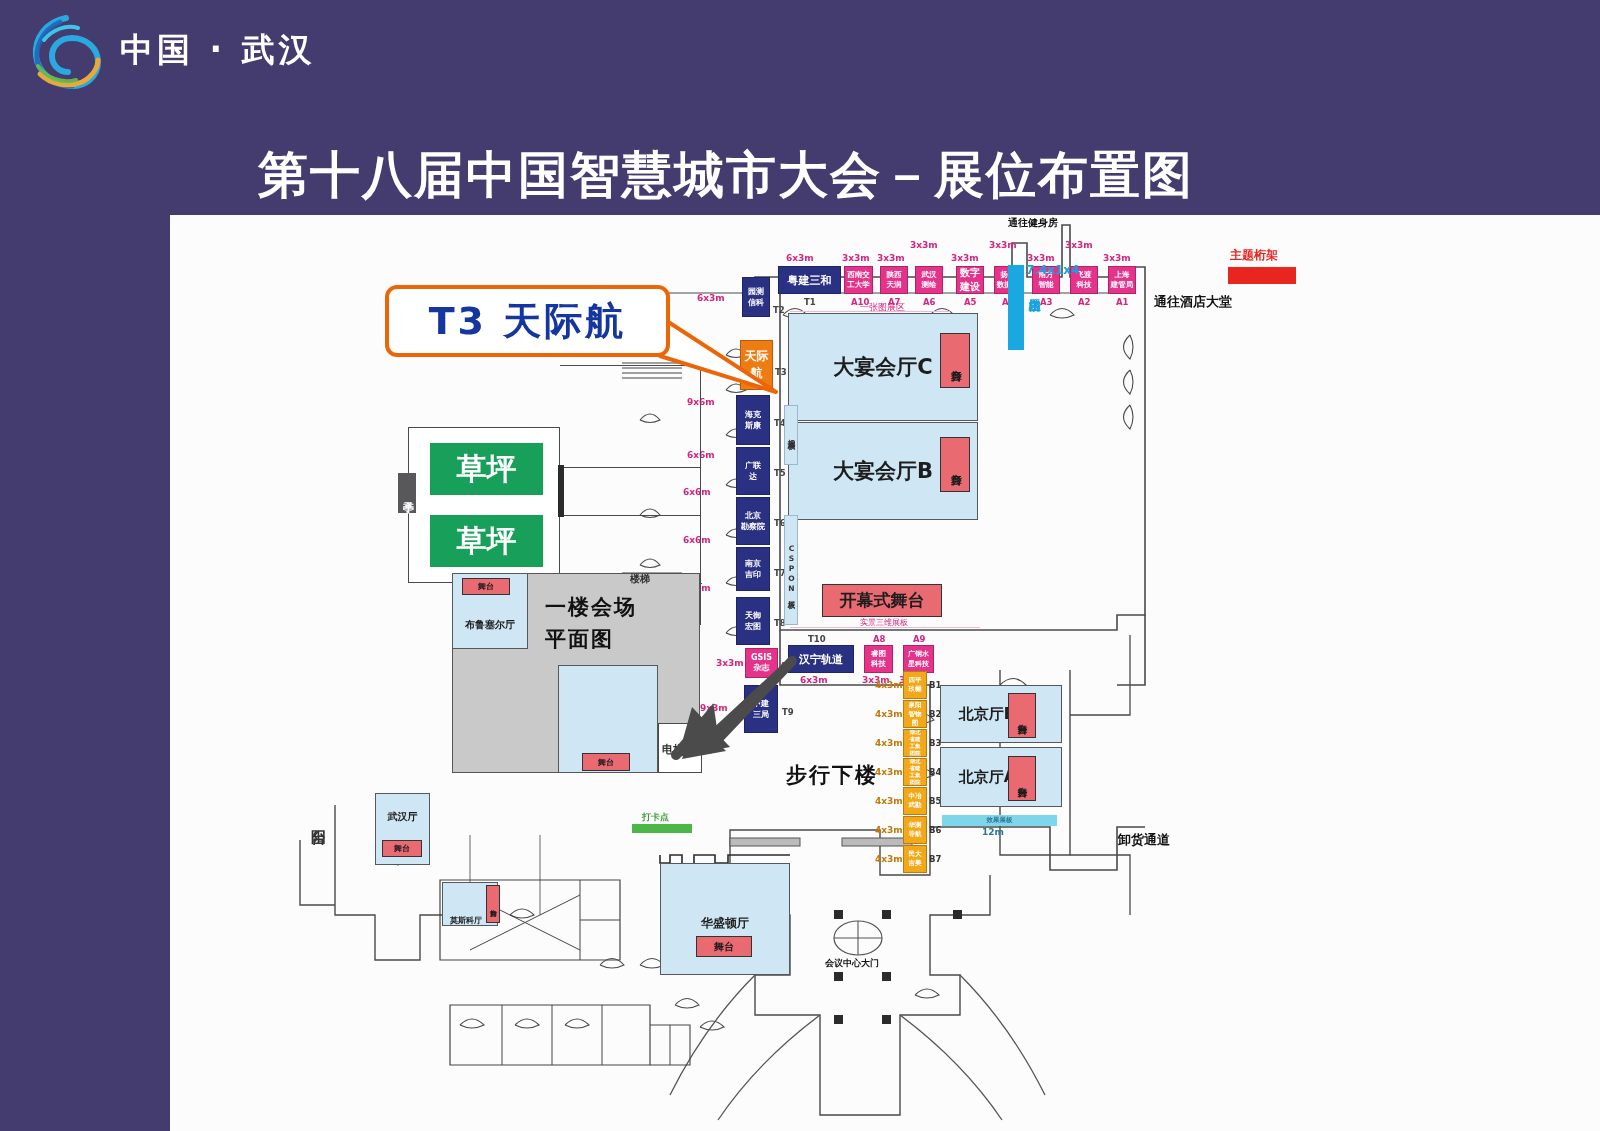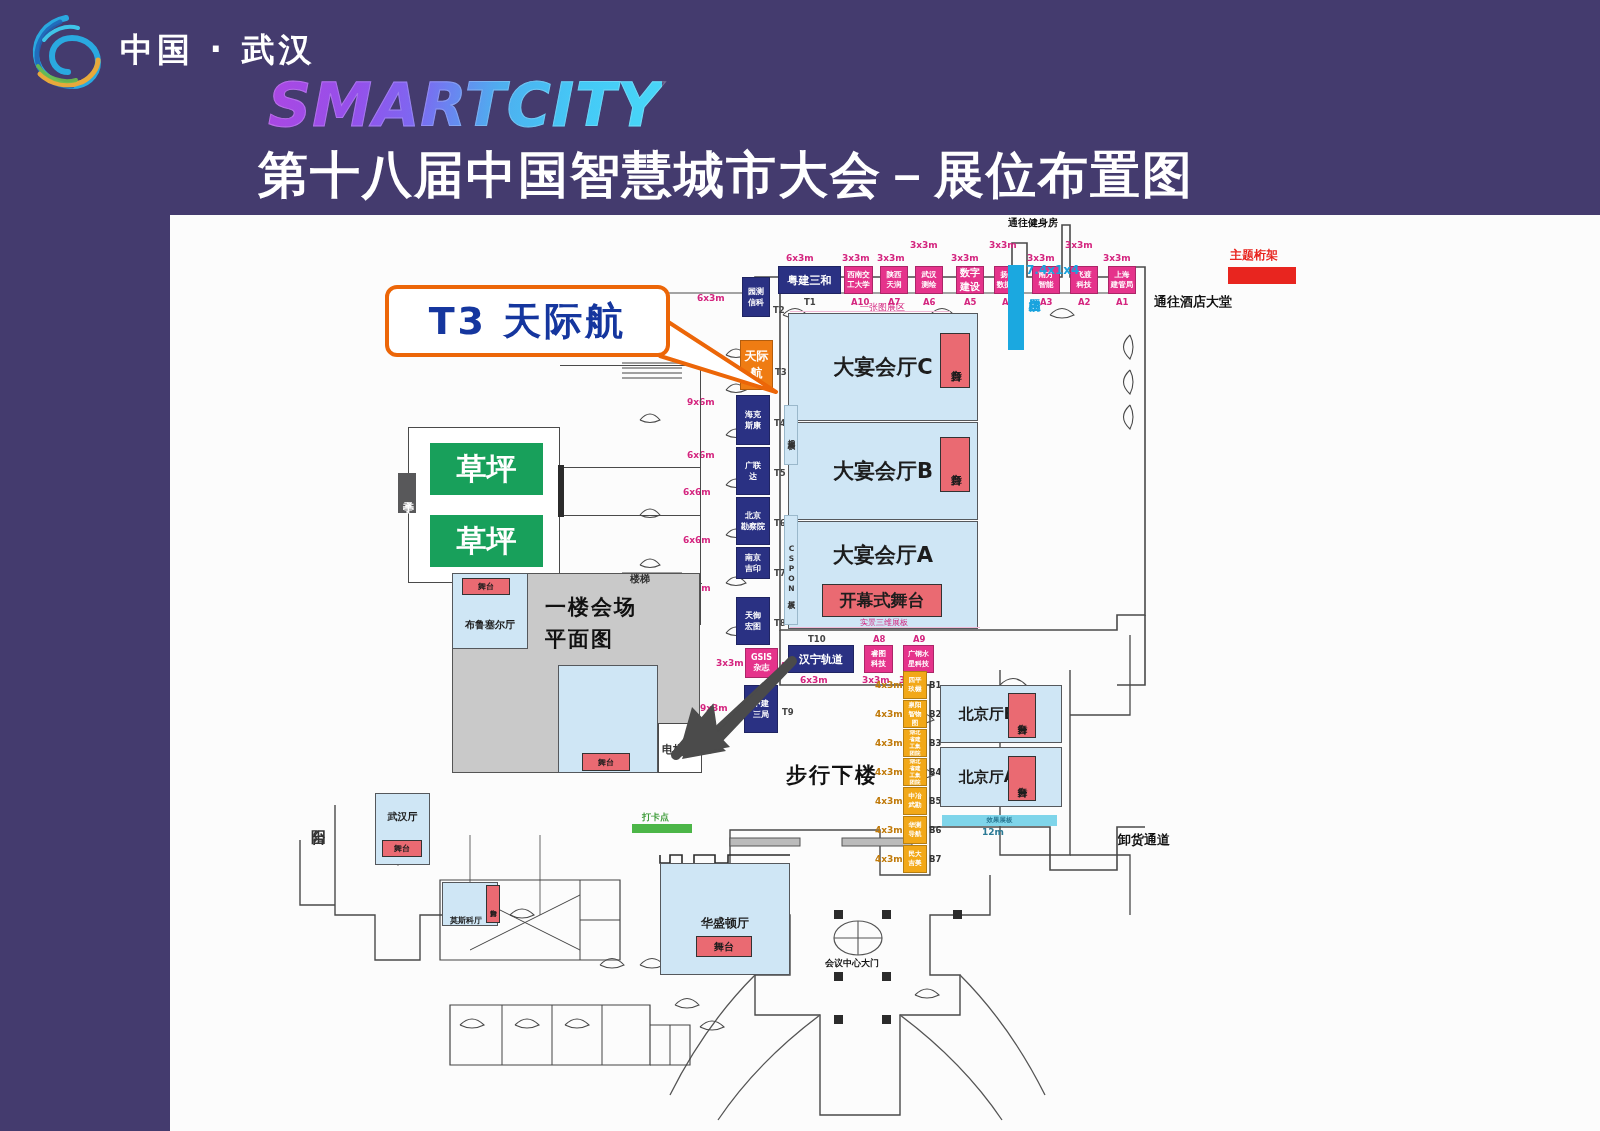--- a/index.html
+++ b/index.html
@@ -138,21 +138,20 @@
 
   <svg id="logo-mark" viewBox="0 0 72 78">
     <path d="M36 4 C16 8 4 24 6 42 C8 58 22 70 40 72 C56 73 68 62 68 48 C68 34 56 24 42 24 C30 24 22 32 22 42 C22 51 29 58 38 58" fill="none" stroke="#2aa9e0" stroke-width="6" stroke-linecap="round"></path>
     <path d="M30 8 C12 16 4 34 8 50 C12 64 26 73 42 72" fill="none" stroke="#1f63b5" stroke-width="5" stroke-linecap="round" opacity="0.85"></path>
     <path d="M10 60 C20 70 38 74 52 68 C62 63 68 54 68 46" fill="none" stroke="#e8a93b" stroke-width="5" stroke-linecap="round"></path>
     <path d="M8 52 C16 64 32 70 46 66" fill="none" stroke="#6cbf4b" stroke-width="4" stroke-linecap="round" opacity="0.9"></path>
     <path d="M14 26 C22 16 36 10 48 14" fill="none" stroke="#3fc4e8" stroke-width="4" stroke-linecap="round"></path>
   </svg>
 
   <div id="city-name">中国 · 武汉</div>
-  <div id="smartcity">SMARTCITY</div>
   <div id="main-title">第十八届中国智慧城市大会－展位布置图</div>
 </div>
 
 <div id="canvas">
 
   <svg width="1430" height="916" style="position:absolute;left:0;top:0;">
 
     <path d="M585 78 L585 62 L842 62 L842 28 L857 28 L857 62 L892 62 L892 10 L900 10 L900 62 L947 62
              L947 52 L975 52 L975 400 L947 400 L947 415 L610 415 L610 62" fill="none" stroke="#4a4a4a" stroke-width="1.6"></path>
 
@@ -354,21 +353,21 @@
   <div class="dim" style="left:517px;top:235px;">6x6m</div>
   <div class="tid" style="left:604px;top:253px;">T5</div>
 
   <div class="booth navy" style="left:566px;top:282px;width:34px;height:48px;font-size:8px;white-space:pre-line;">
     <span>北京
 勘察院</span>
   </div>
   <div class="dim" style="left:513px;top:272px;">6x6m</div>
   <div class="tid" style="left:604px;top:303px;">T6</div>
 
-  <div class="booth navy" style="left:566px;top:332px;width:34px;height:32px;font-size:8px;white-space:pre-line;">
+  <div class="booth navy" style="left:566px;top:332px;width:34px;height:44px;font-size:8px;white-space:pre-line;">
     <span>南京
 吉印</span>
   </div>
   <div class="dim" style="left:513px;top:320px;">6x6m</div>
   <div class="tid" style="left:604px;top:353px;">T7</div>
 
   <div class="booth navy" style="left:566px;top:382px;width:34px;height:48px;font-size:8px;white-space:pre-line;">
     <span>天御
 宏图</span>
   </div>
@@ -470,23 +469,20 @@
     <span class="vert">舞台</span>
   </div>
 
   <div class="hall" style="left:618px;top:207px;width:190px;height:98px;">
     <span>大宴会厅B</span>
   </div>
   <div class="stage" style="left:770px;top:222px;width:30px;height:55px;font-size:11px;">
     <span class="vert">舞台</span>
   </div>
 
-  <div class="hall" style="left:618px;top:306px;width:190px;height:108px;">
-    <span style="position:relative;top:-20px;">大宴会厅A</span>
-  </div>
   <div class="stage" style="left:652px;top:369px;width:120px;height:33px;font-size:17px;">
     <span>开幕式舞台</span>
   </div>
 
   <div class="hall small" style="left:770px;top:470px;width:122px;height:58px;">
     <span style="position:relative;left:-14px;">北京厅B</span>
   </div>
   <div class="stage" style="left:838px;top:478px;width:28px;height:45px;font-size:10px;">
     <span class="vert">舞台</span>
   </div>

